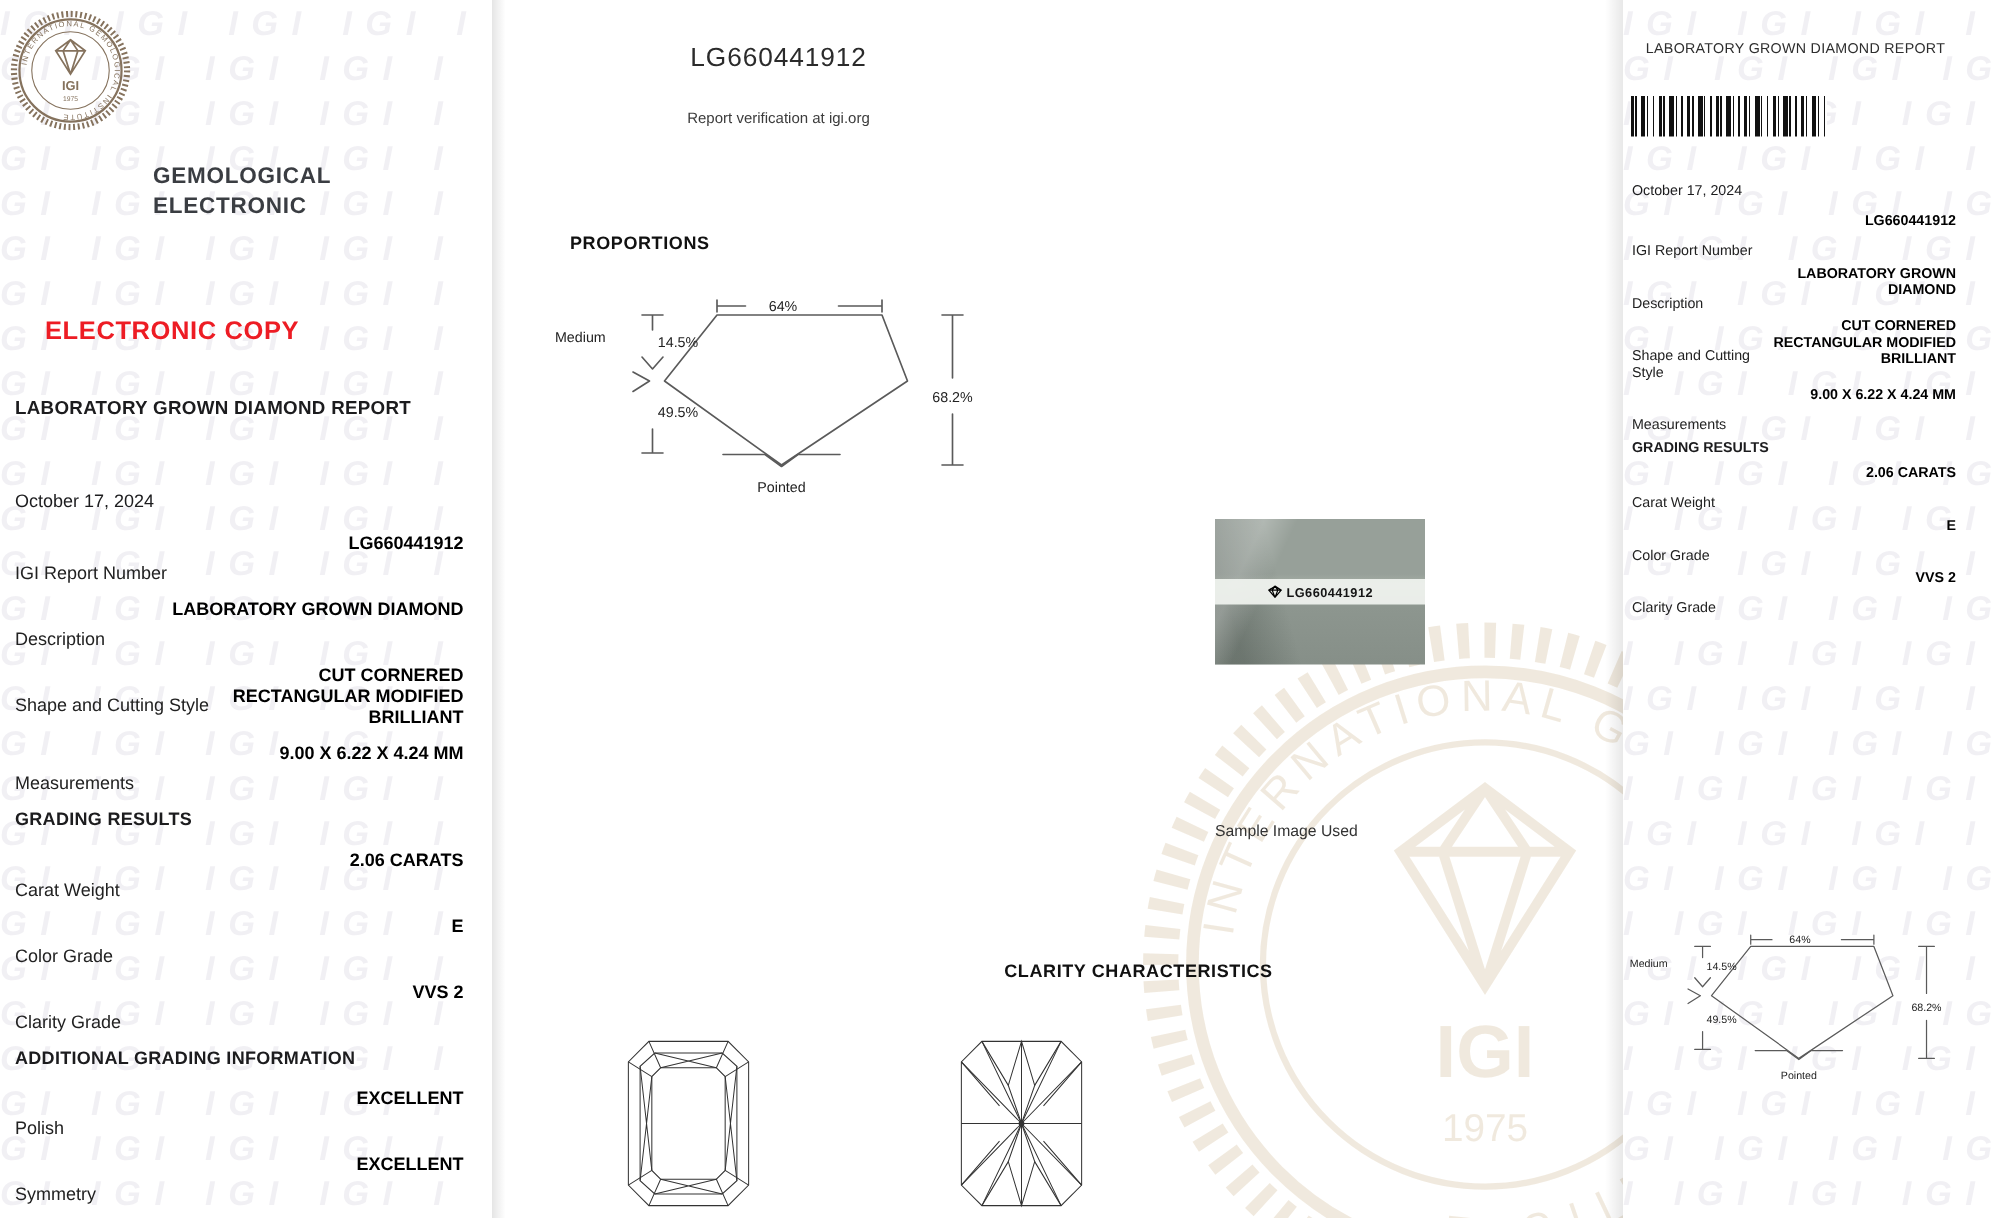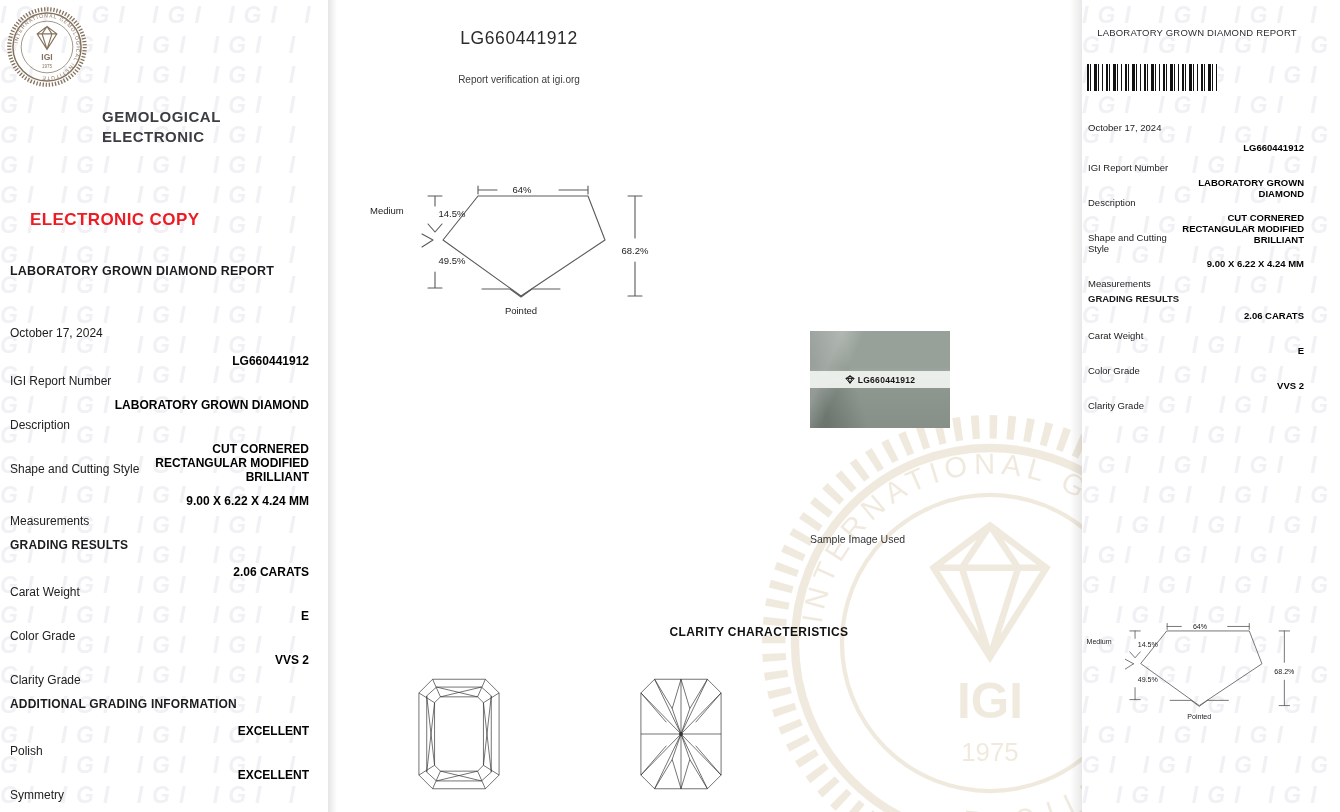--- a/index.html
+++ b/index.html
@@ -210,20 +210,21 @@
   </section>
 
   <section class="center">
     <svg class="big-wm-seal">
         <use href="#seal"></use>
       </svg>
 
     <div class="c-num">LG660441912</div>
     <div class="c-verif">Report verification at igi.org</div>
 
+    <div class="h-small prop-h">PROPORTIONS</div>
     <svg class="prop-svg" width="300" height="142">
         <use href="#prop-diagram"></use>
       </svg>
 
     <div class="sample">
       <div class="sample-band">
         <svg>
             <use href="#igi-mark"></use>
           </svg>
         <span>LG660441912</span>

